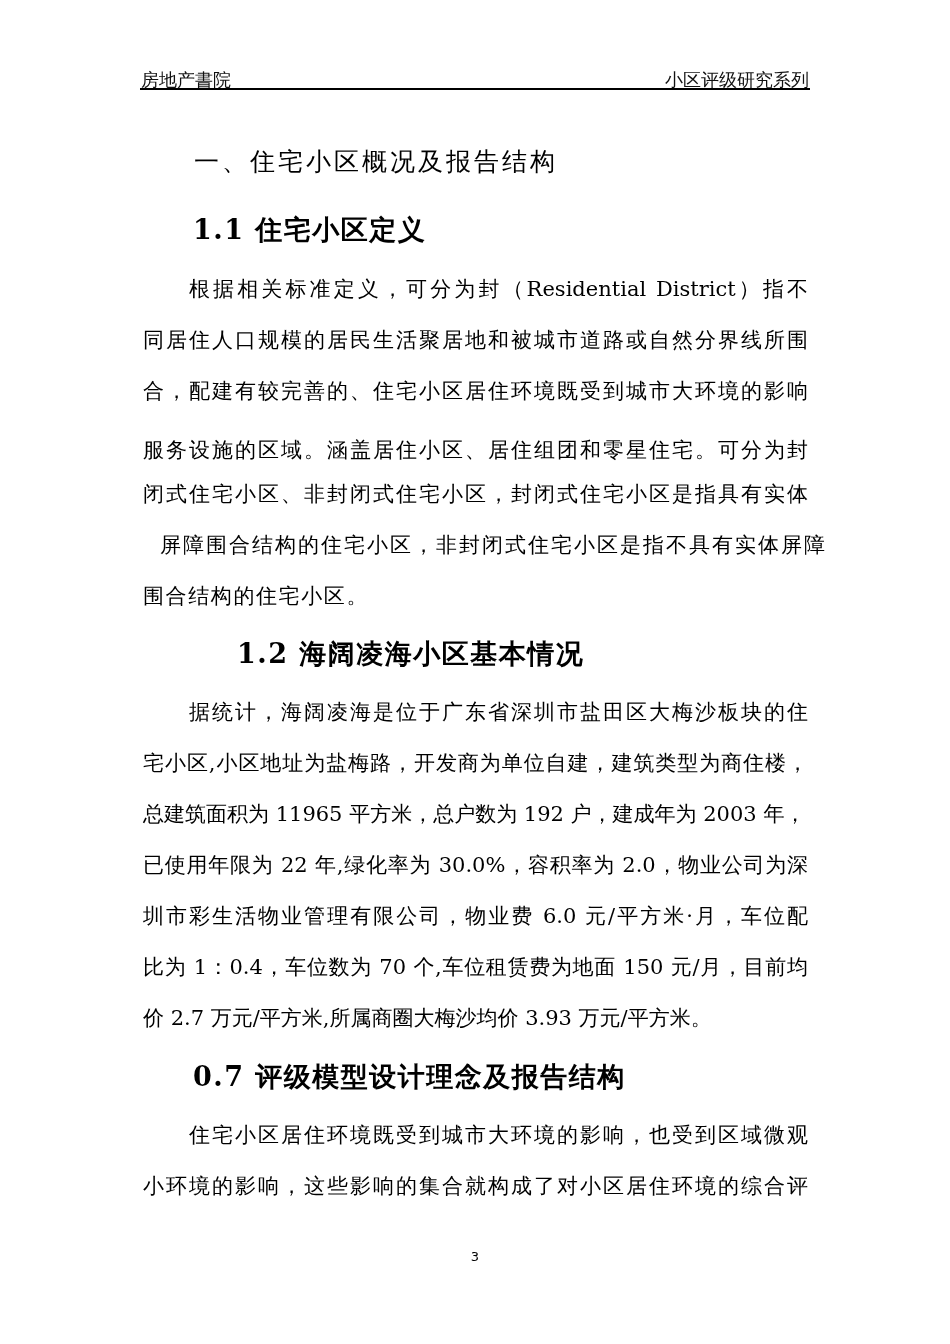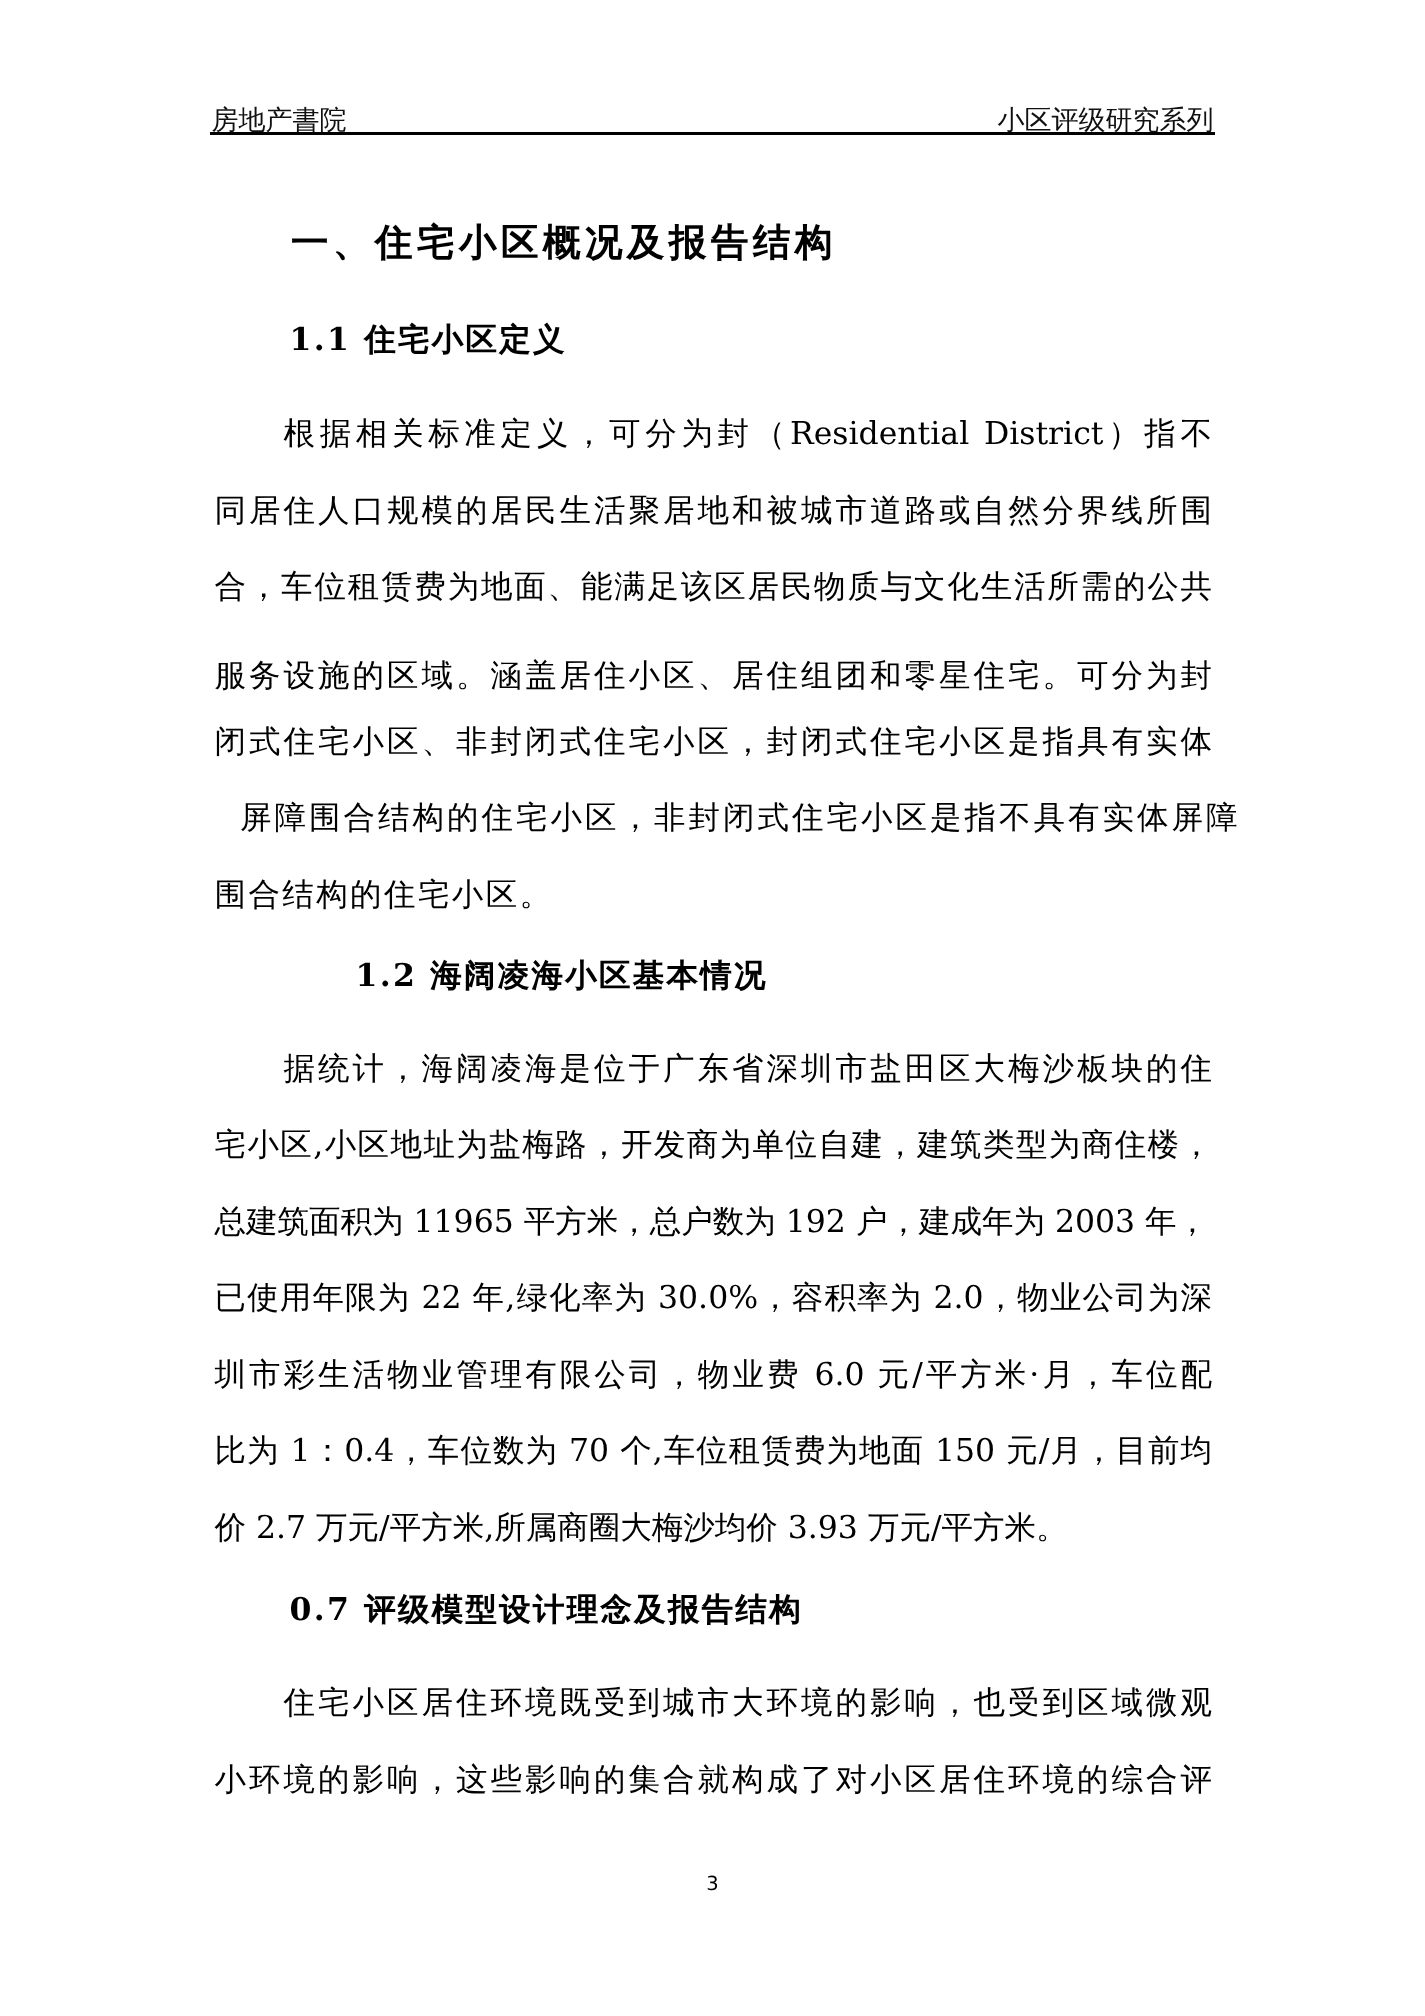--- a/index.html
+++ b/index.html
@@ -3,41 +3,41 @@
   <meta charset="utf-8">
   <style>
     html, body { margin: 0; padding: 0; background: #ffffff; }
     body { width: 950px; height: 1344px; position: relative; overflow: hidden;
            font-family: "DejaVu Serif", "Liberation Serif", serif; color: #000; }
     .header-left, .header-right { position: absolute; top: 68px; font-size: 18px;
            font-family: "DejaVu Sans", "Liberation Sans", sans-serif; color: #111; }
     .header-left { left: 141px; }
     .header-right { right: 141px; }
     .header-rule { position: absolute; left: 140px; width: 670px; top: 88px; height: 2px; background: #000; }
-    .h1 { position: absolute; left: 194px; top: 145px; font-size: 25px; font-weight: bold; letter-spacing: 3px; white-space: nowrap; }
-    .h2 { position: absolute; left: 193px; font-size: 21px; font-weight: bold; letter-spacing: 1.5px; white-space: nowrap; text-align: right; }
+    .h1 { position: absolute; left: 194px; top: 145px; font-size: 25px; font-weight: normal; letter-spacing: 3px; white-space: nowrap; }
+    .h2 { position: absolute; left: 193px; font-size: 27px; font-weight: bold; letter-spacing: 1.5px; white-space: nowrap; text-align: right; }
     .line { position: absolute; left: 143px; width: 665px; font-size: 21px; white-space: nowrap; line-height: 28px; }
     .justify { text-align: justify; text-align-last: justify; }
     .indent { left: 189px; width: 619px; }
     .page-num { position: absolute; top: 1249px; left: 0; width: 950px; text-align: center; font-size: 13px;
                 font-family: "DejaVu Sans", "Liberation Sans", sans-serif; }
   </style>
 </head>
 <body>
 
 <div class="header-left">房地产書院</div>
 <div class="header-right">小区评级研究系列</div>
 <div class="header-rule"></div>
 
 <div class="h1">一、住宅小区概况及报告结构</div>
 
 <div class="h2" style="top:212px;">1.1 住宅小区定义</div>
 <div class="line justify indent" style="top:275px;">根据相关标准定义，可分为封（Residential District）指不</div>
 <div class="line justify" style="top:326px;">同居住人口规模的居民生活聚居地和被城市道路或自然分界线所围</div>
-<div class="line justify" style="top:377px;">合，车位租赁费为地面、能满足该区居民物质与文化生活所需的公共</div>
+<div class="line justify" style="top:377px;">合，配建有较完善的、住宅小区居住环境既受到城市大环境的影响</div>
 <div class="line justify" style="top:436px;">服务设施的区域。涵盖居住小区、居住组团和零星住宅。可分为封</div>
 <div class="line justify" style="top:480px;">闭式住宅小区、非封闭式住宅小区，封闭式住宅小区是指具有实体</div>
 <div class="line justify" style="top:531px;margin-left:17px;">屏障围合结构的住宅小区，非封闭式住宅小区是指不具有实体屏障</div>
 <div class="line" style="top:582px; letter-spacing:1.6px;">围合结构的住宅小区。</div>
 
 <div class="h2" style="top:636px;margin-left:44px;">1.2 海阔凌海小区基本情况</div>
 <div class="line justify indent" style="top:698px;">据统计，海阔凌海是位于广东省深圳市盐田区大梅沙板块的住</div>
 <div class="line justify" style="top:749px;">宅小区,小区地址为盐梅路，开发商为单位自建，建筑类型为商住楼，</div>
 <div class="line" style="top:800px; width:auto;">总建筑面积为 11965 平方米，总户数为 192 户，建成年为 2003 年，</div>
 <div class="line justify" style="top:851px;">已使用年限为 22 年,绿化率为 30.0%，容积率为 2.0，物业公司为深</div>

